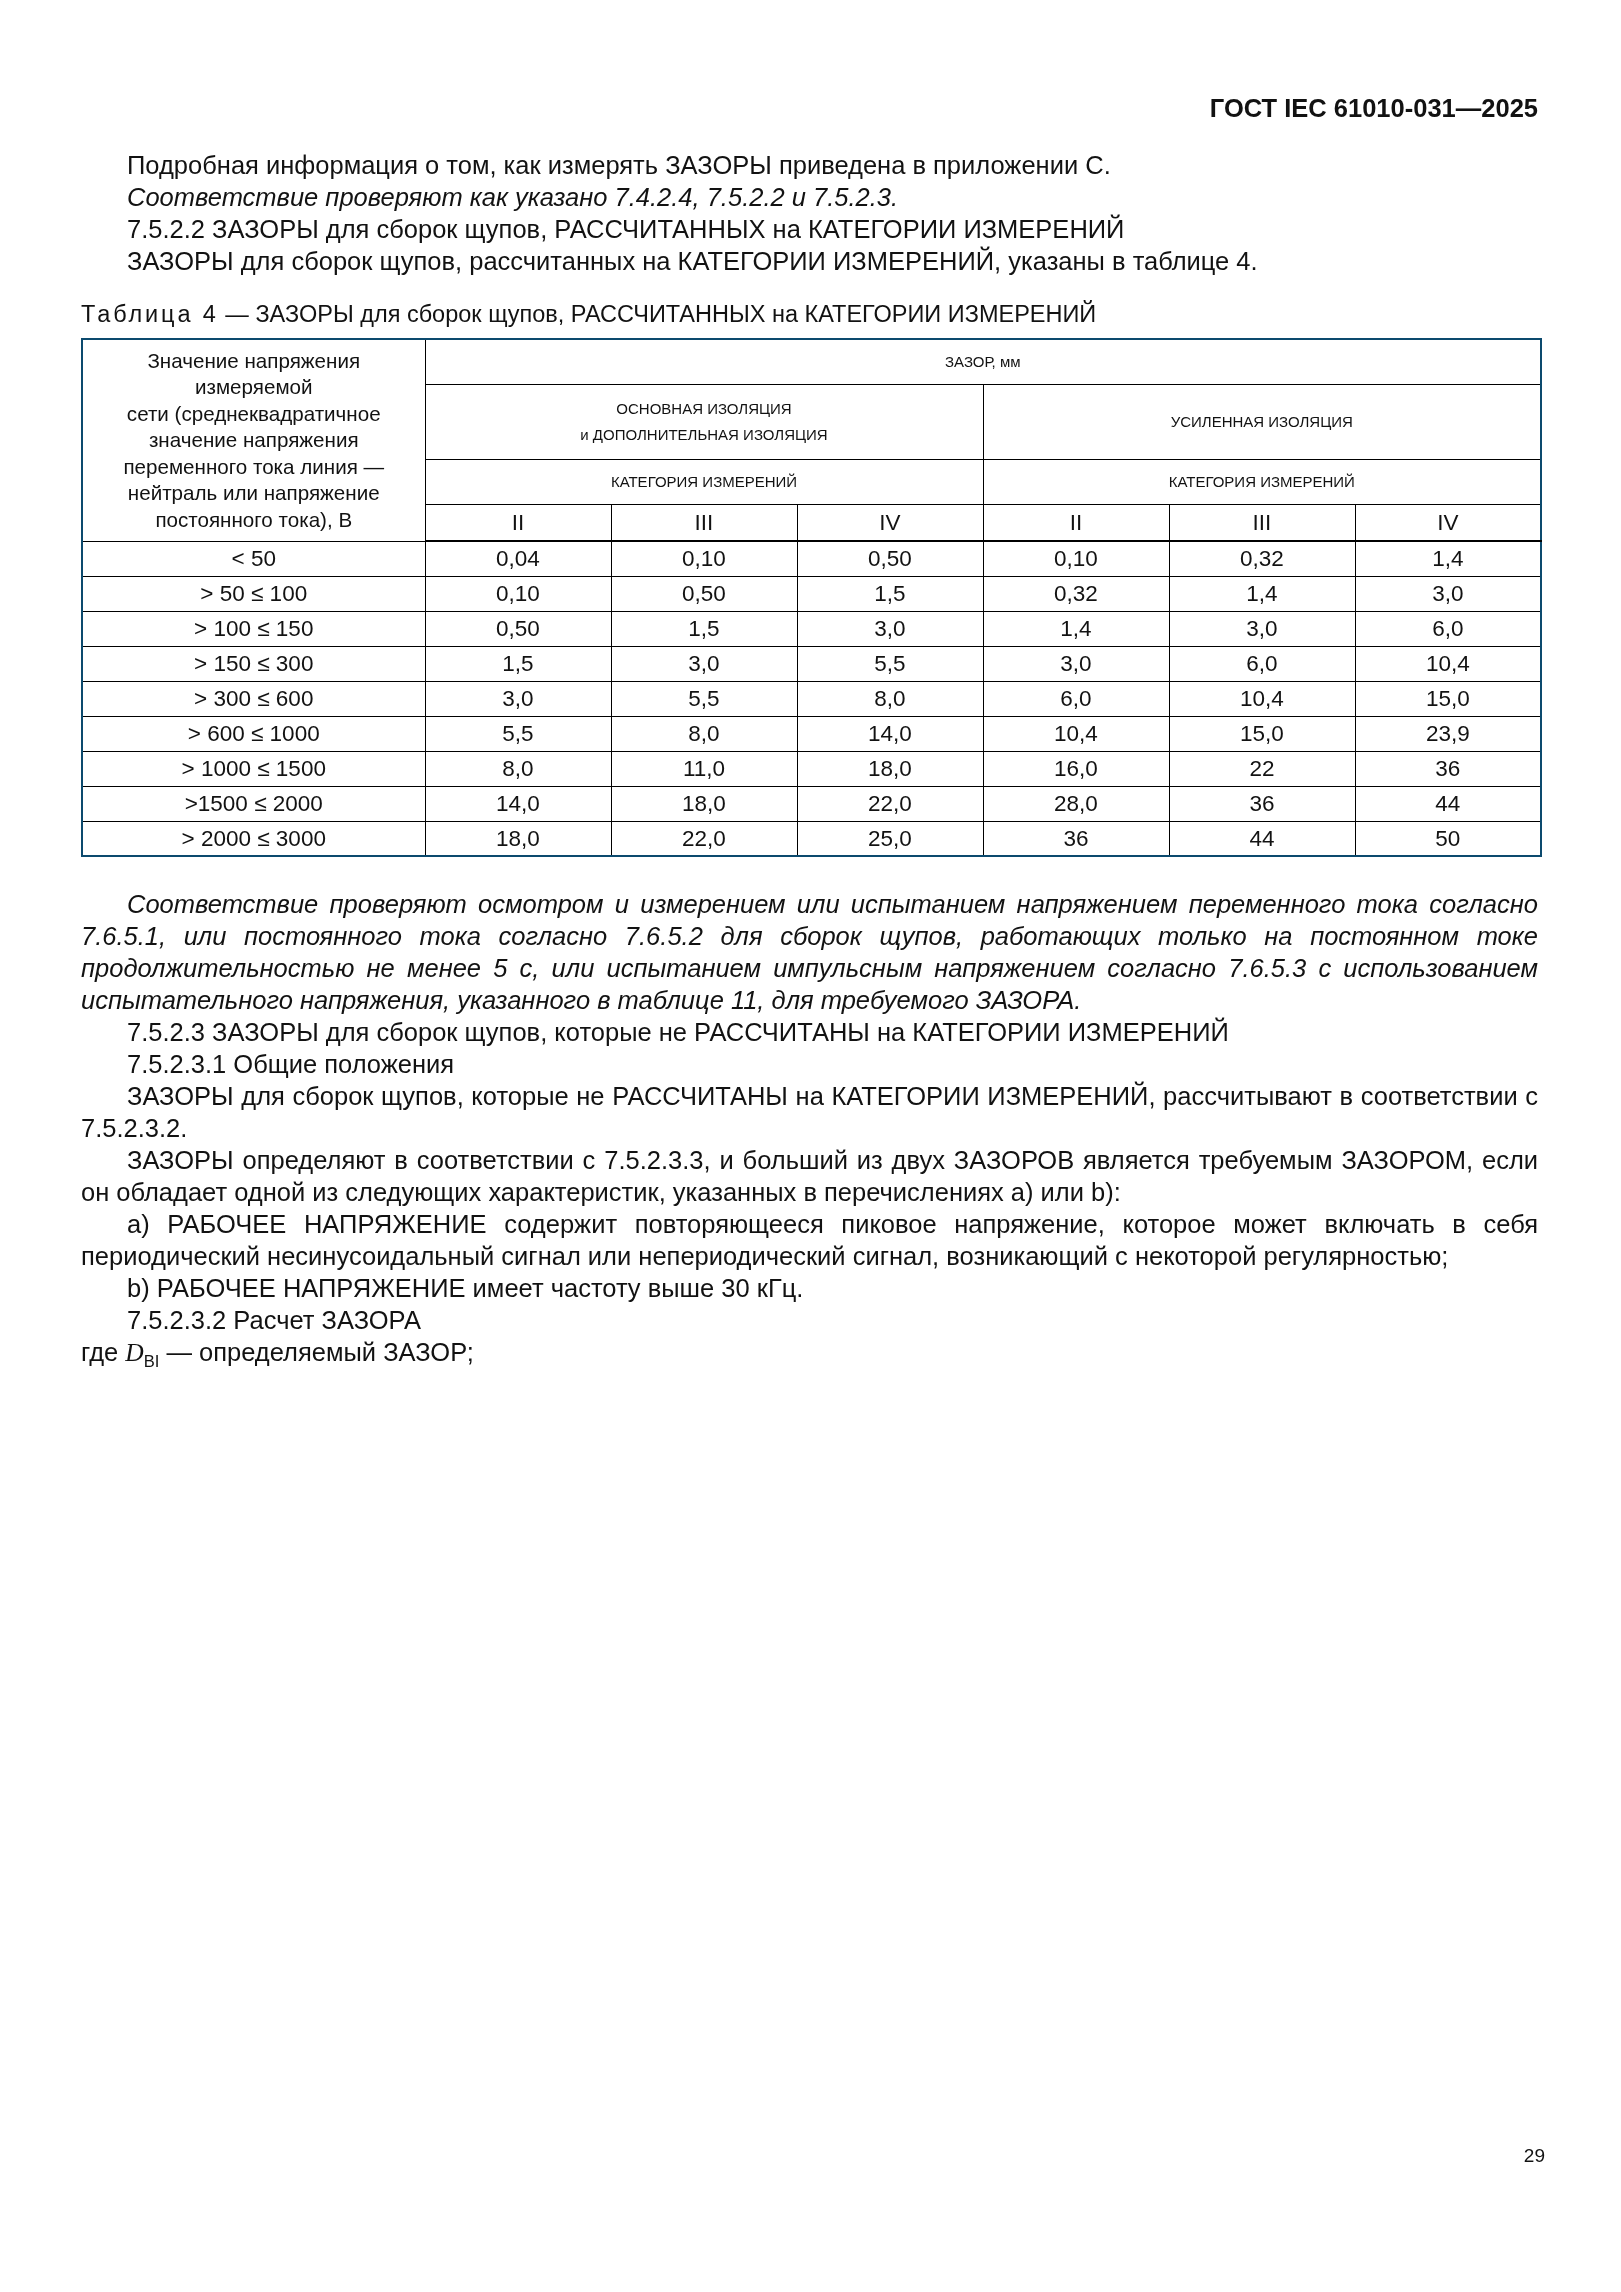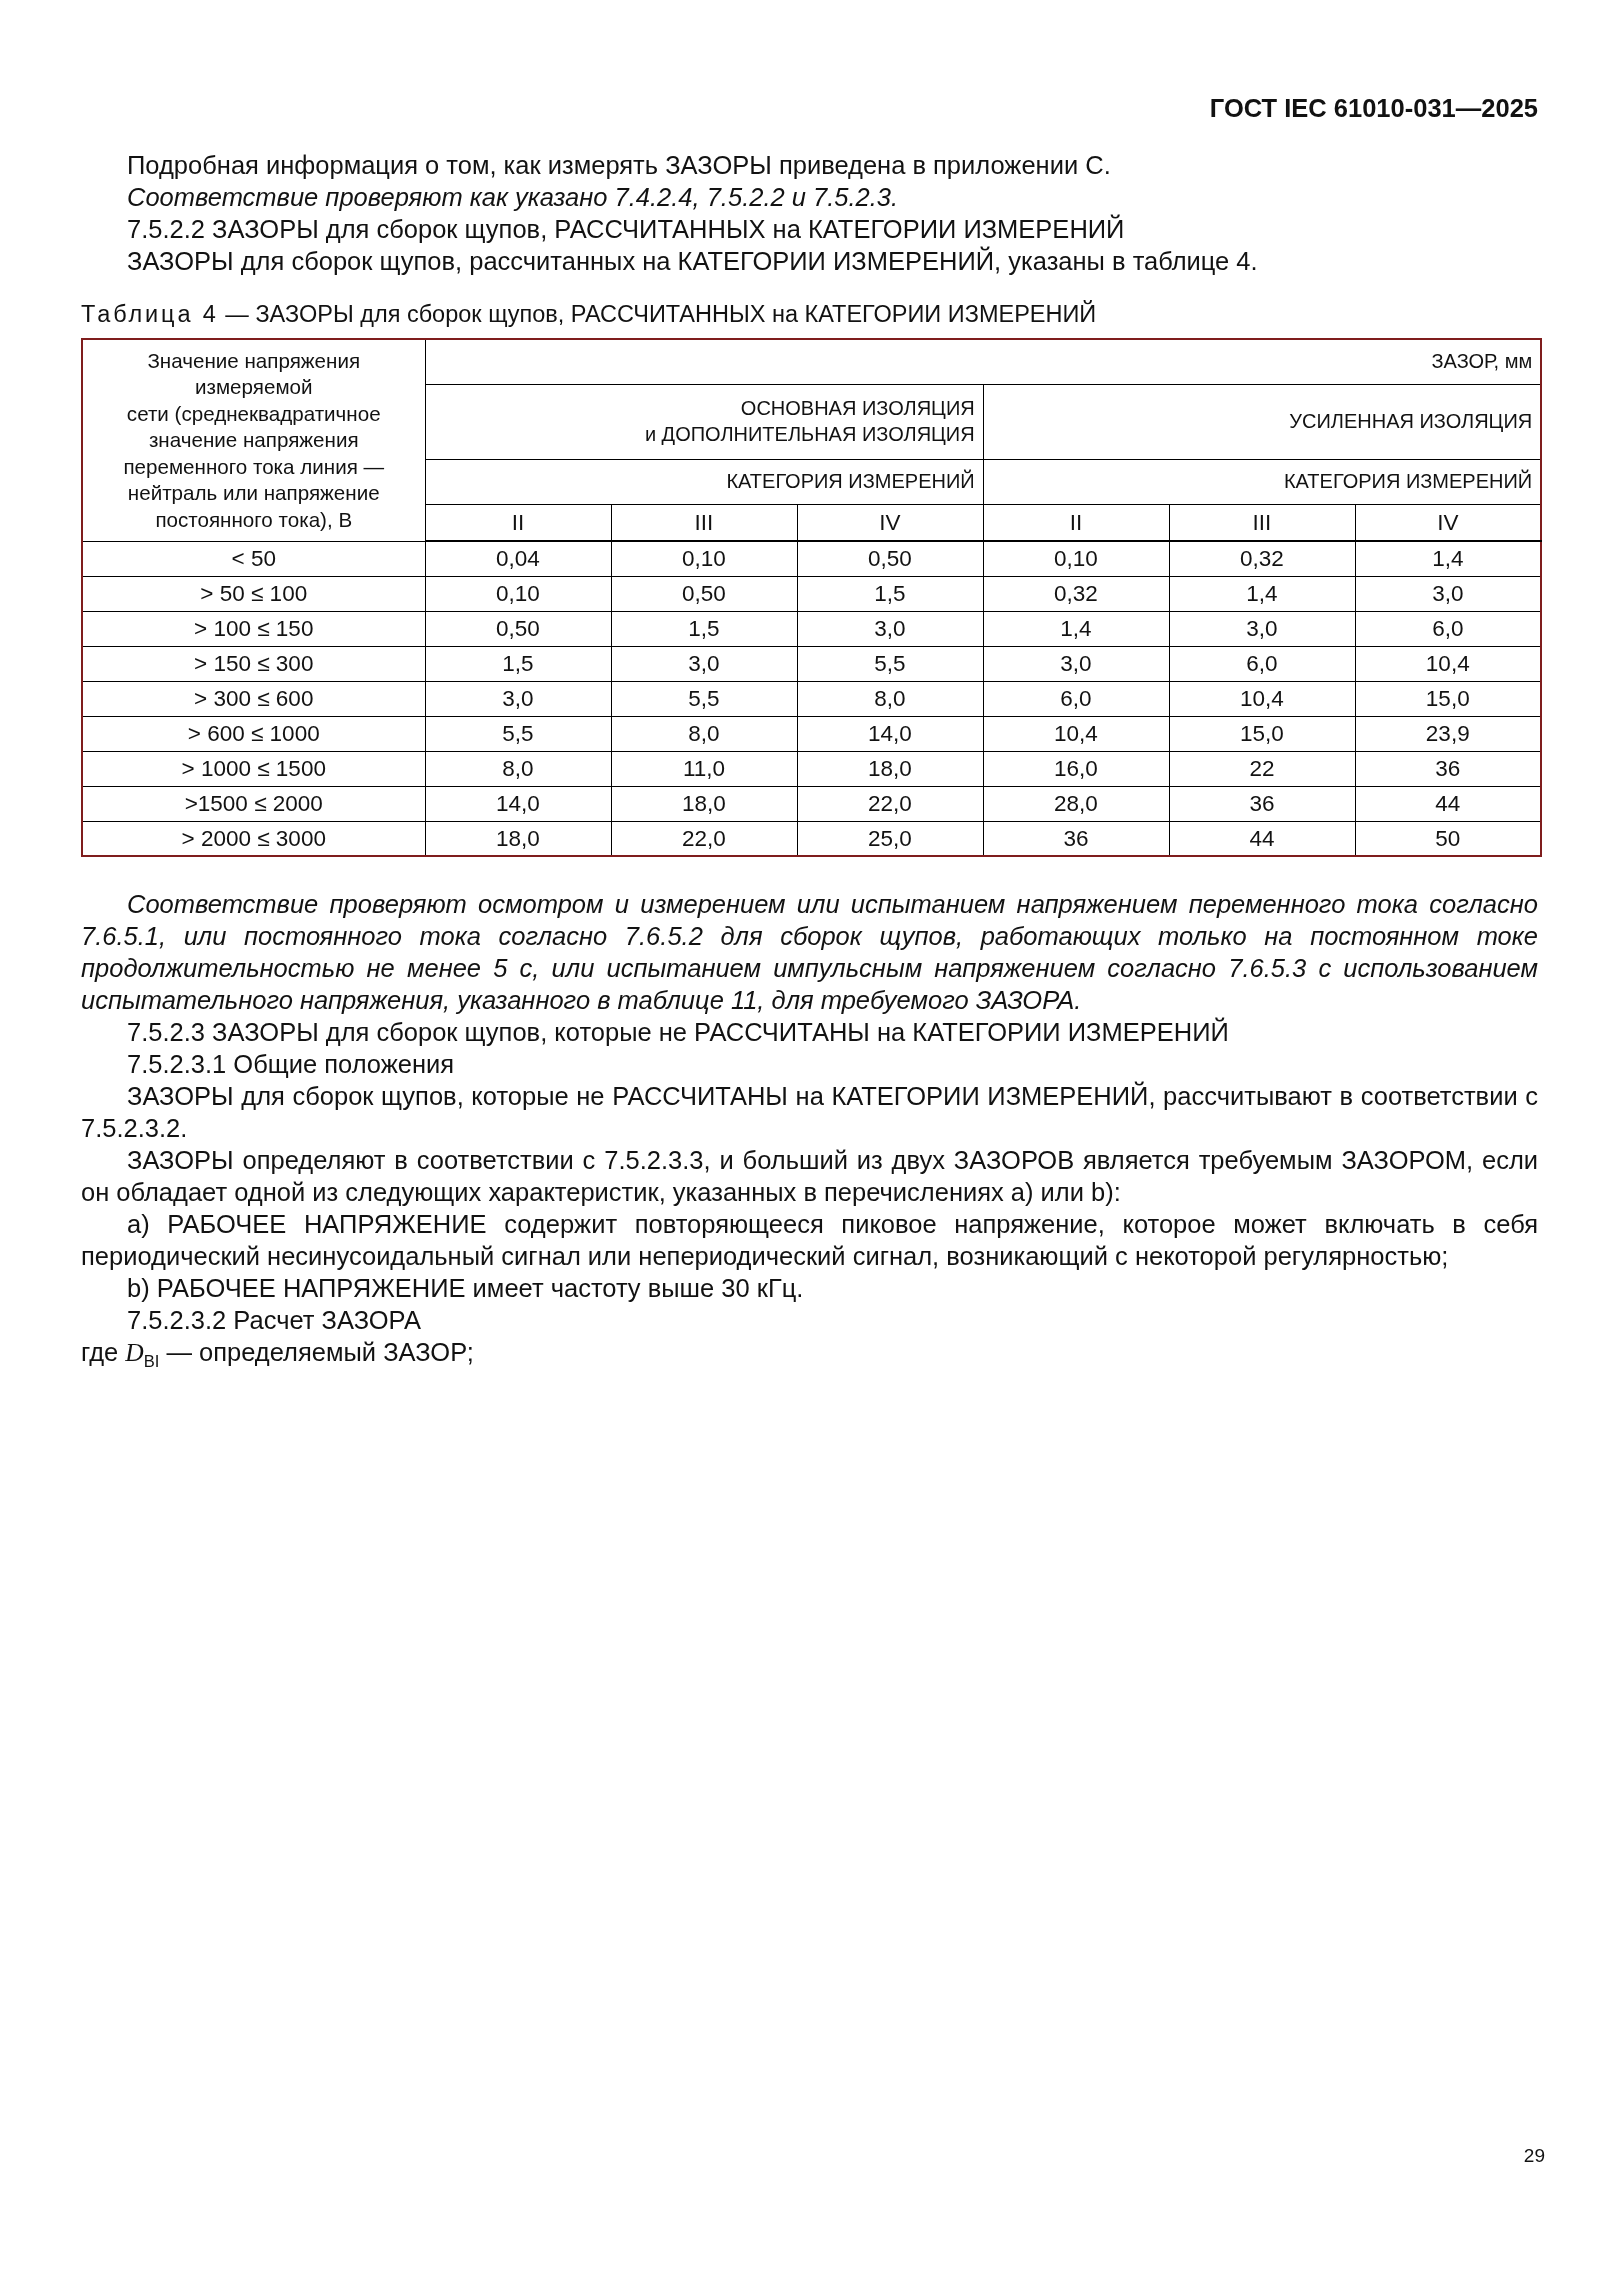--- a/index.html
+++ b/index.html
@@ -40,35 +40,34 @@
     font-size: 23.5px;
     line-height: 28px;
     text-align: left;
   }
   .table-caption .spaced { letter-spacing: 2.9px; }
 
   table.data {
     width: 100%;
     border-collapse: collapse;
     table-layout: fixed;
-    border: 2px solid #7f1d1d;
+    border: 2px solid #0c4a6e;
   }
   table.data td {
     border: 1px solid #000;
     text-align: center;
     vertical-align: middle;
     font-size: 22.5px;
     padding: 2.9px 5.9px;
     white-space: pre-line;
   }
   table.data td.hdr {
-    font-size: 20px;
+    font-size: 15px;
     line-height: 25.5px;
     padding: 5.9px 7.8px;
-    text-align: right;
   }
   table.data td.col0-hdr {
     font-size: 20.6px;
     line-height: 26.5px;
     padding: 7.8px 9.8px;
   }
   table.data tr.cat-row td { border-bottom: 2px solid #000; height: 37px; }
   table.data tbody td { height: 35px; }
 
   .body-block { margin-top: 31px; }

